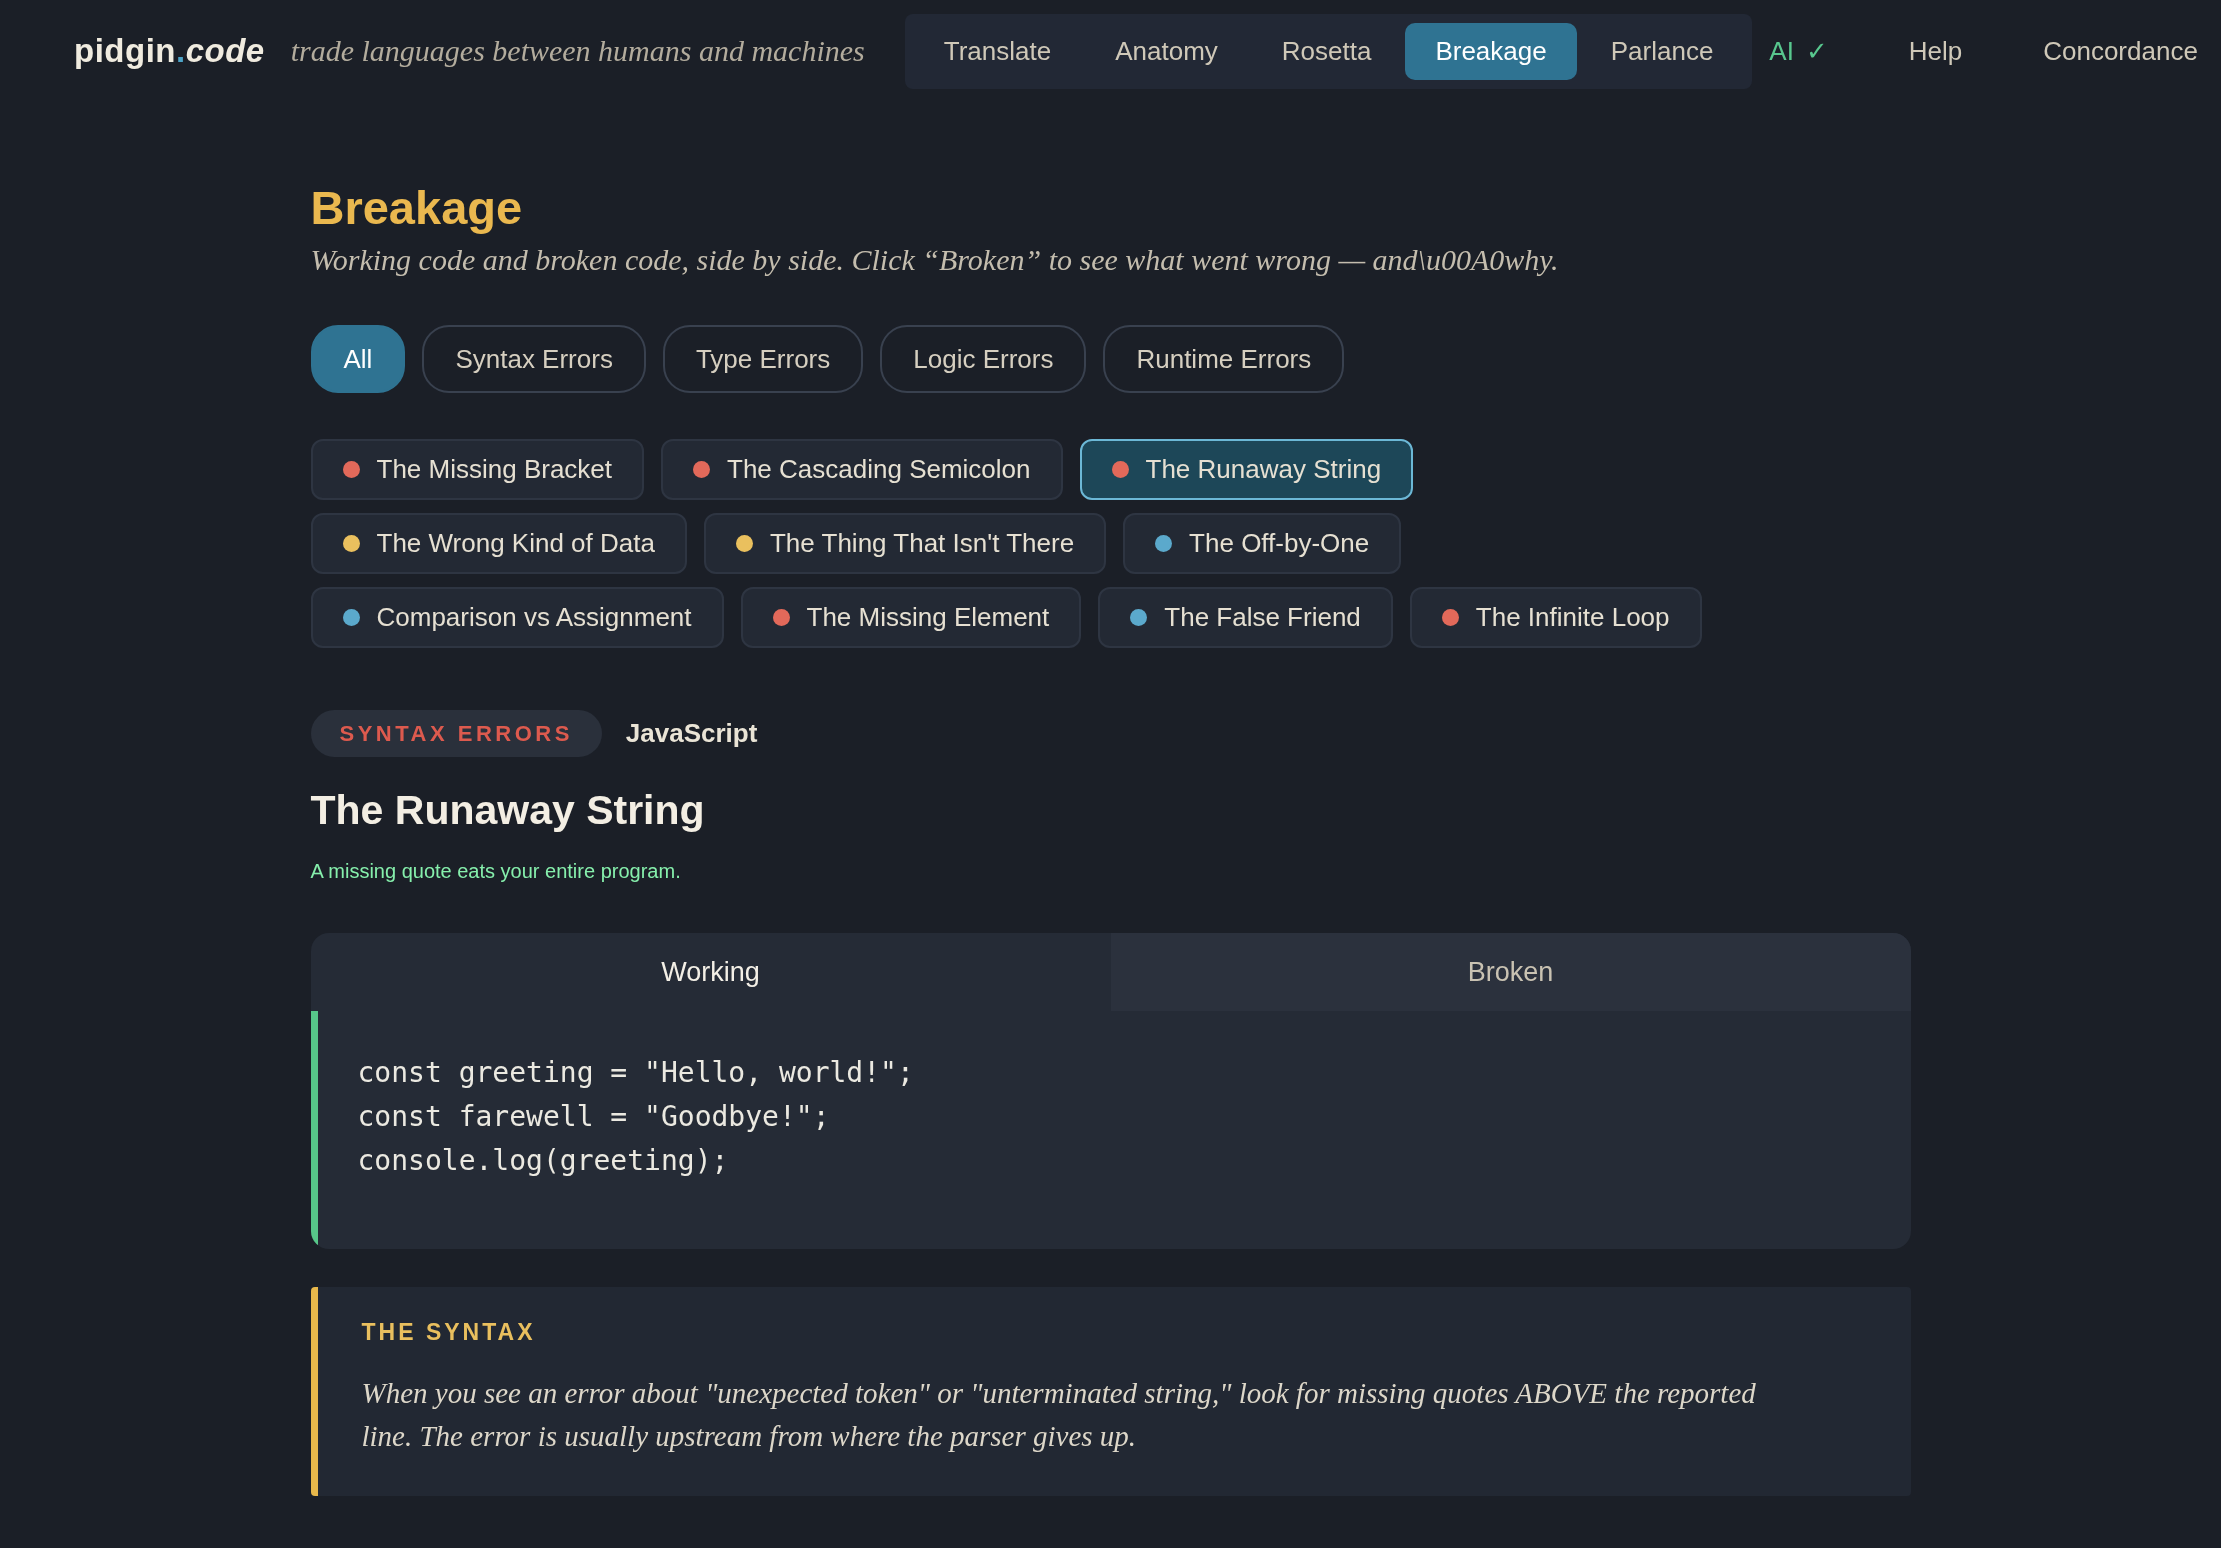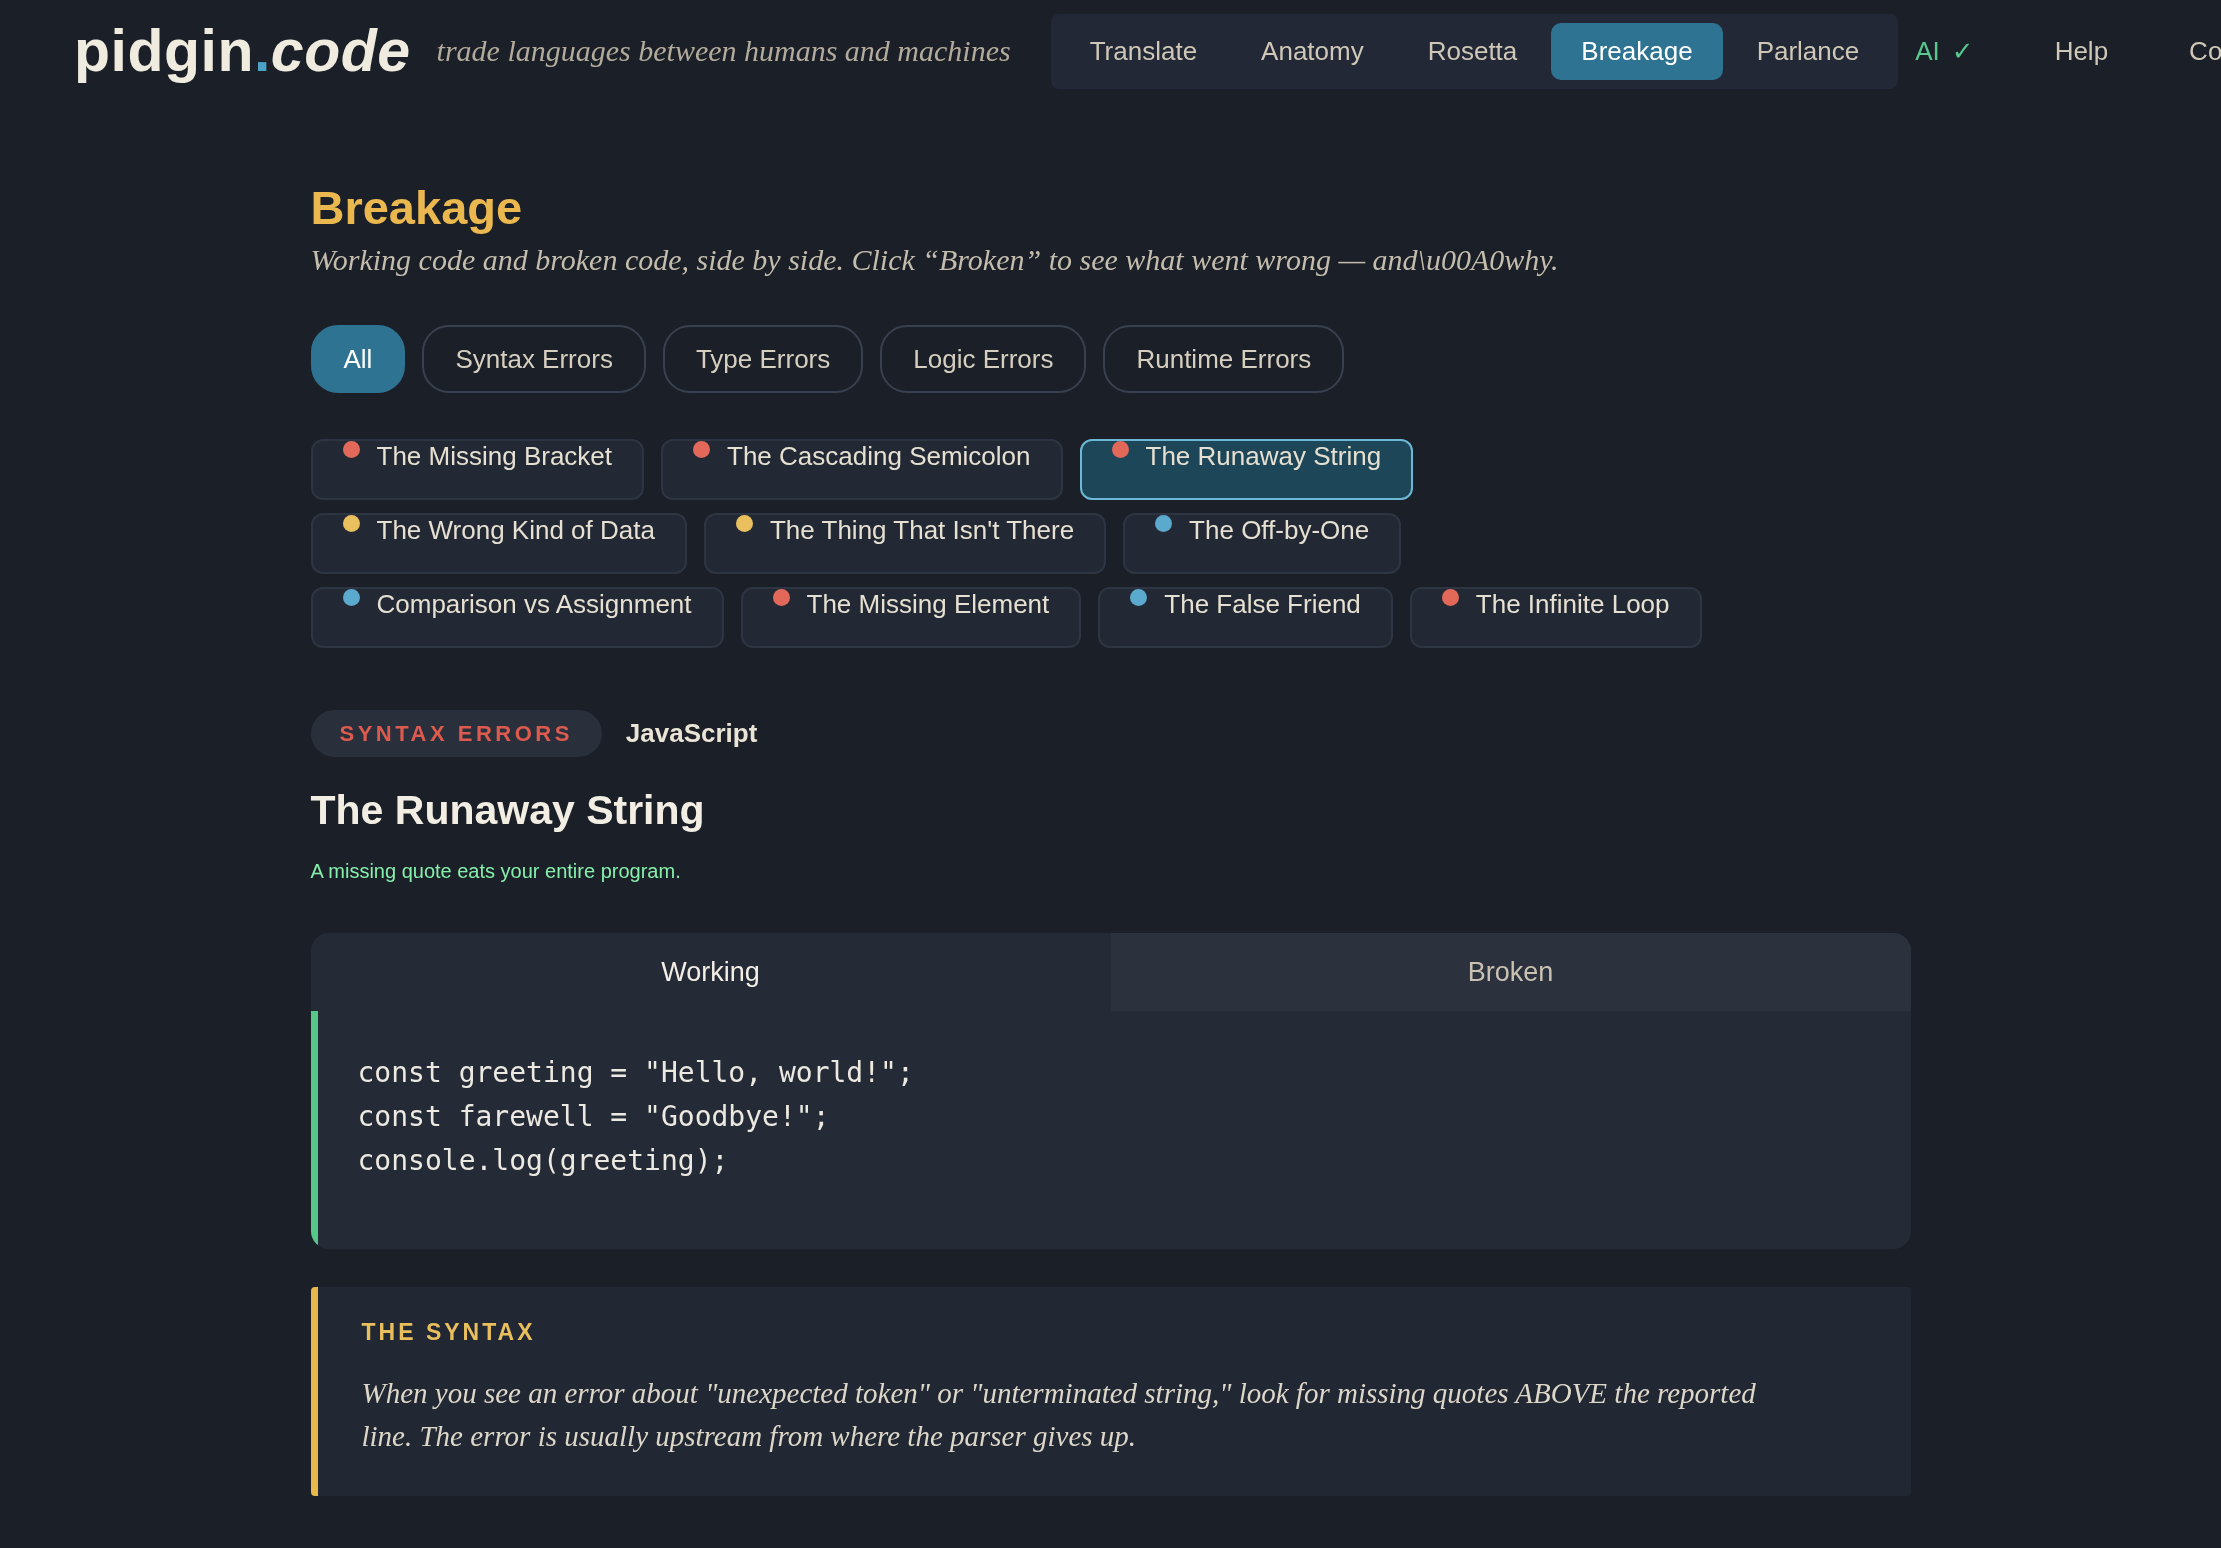--- a/index.html
+++ b/index.html
@@ -10,21 +10,21 @@
     color: #e8e2d4;
   }
 
   
   .header {
     height: 102px;
     display: flex;
     align-items: center;
     padding: 0 58px 0 74px;
   }
-  .logo { font-size: 59px; font-weight: 700; color: #f0ebdf; letter-spacing: 0.5px; white-space: nowrap; text-align: center; }
+  .logo { font-size: 33px; font-weight: 700; color: #f0ebdf; letter-spacing: 0.5px; white-space: nowrap; text-align: center; }
   .logo .logo-dot { color: #4da3c7; }
   .logo .logo-code { font-style: italic; font-weight: 600; }
   .tagline {
     margin-left: 26px;
     font-family: "Liberation Serif", serif;
     font-style: italic;
     font-size: 30px;
     color: #b3ac9d;
     white-space: nowrap;
   }
@@ -84,21 +84,21 @@
     cursor: pointer;
     background: transparent;
     white-space: nowrap;
   }
   .filter-pill.active { background: #2f7392; border-color: #2f7392; color: #ffffff; }
 
   
   .chips { margin-top: 46px; display: flex; flex-wrap: wrap; gap: 13px 17px; max-width: 1440px; }
   .chip {
     height: 61px;
-    display: flex; align-items: flex-start; gap: 17px;
+    display: flex; align-items: center; gap: 17px;
     padding: 0 30px;
     border-radius: 12px;
     background: #232934;
     border: 2px solid #2e3542;
     font-size: 26px;
     color: #e6e0d2;
     cursor: pointer;
     white-space: nowrap;
   }
   .chip.selected { background: #1d4758; border-color: #6cb8d6; }

